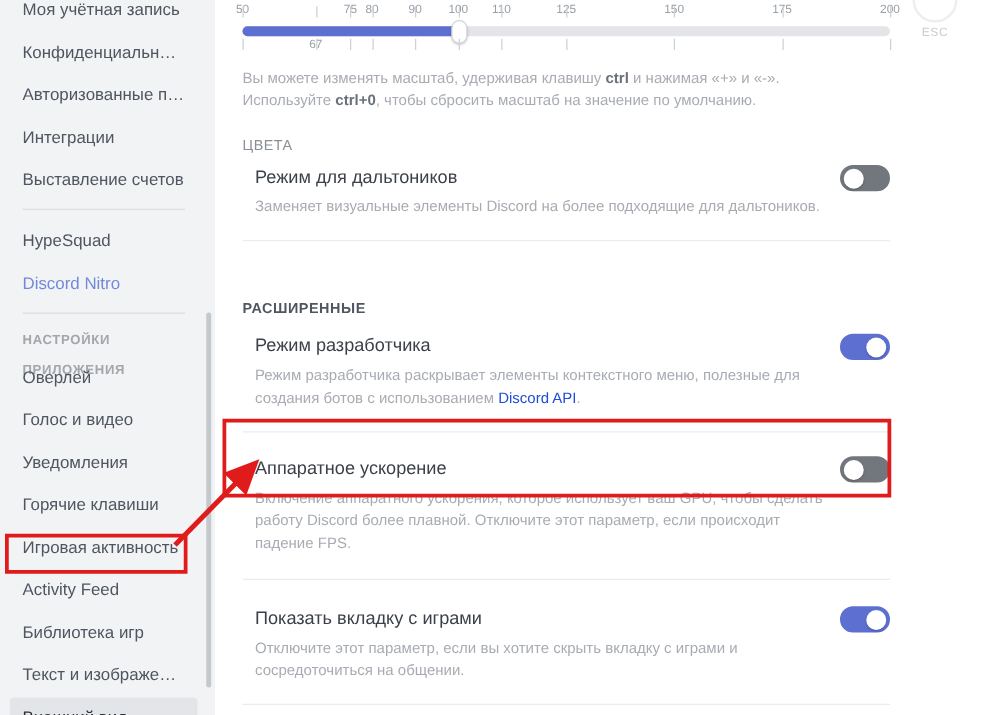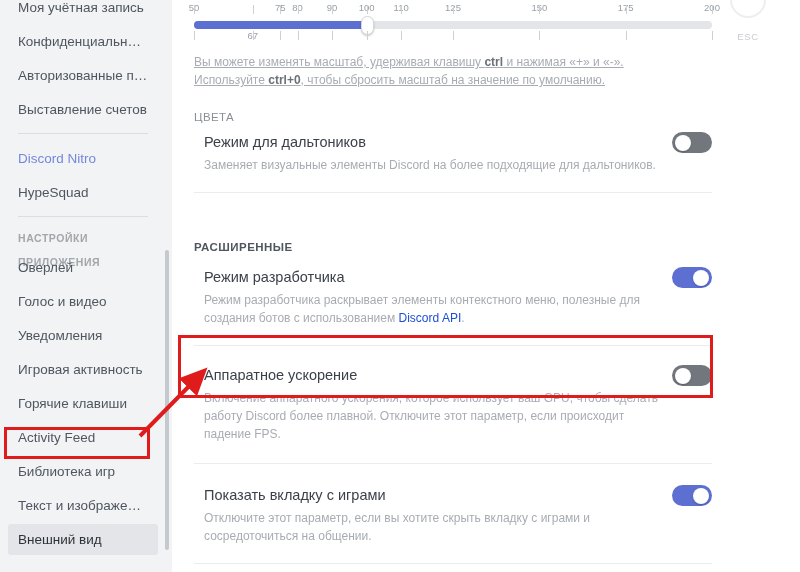--- a/index.html
+++ b/index.html
@@ -132,21 +132,20 @@
   .sl-marks i.up {
     top: -26px; height: 9px;
   }
 
   .helptext {
     font-size: 12px;
     line-height: 18px;
     color: #a8acb2;
     margin-top: 7px;
     max-width: 500px;
-    text-decoration: underline;
   }
   .helptext b { color: #6b7178; font-weight: bold; }
 
   .sec-title {
     font-size: 11.5px;
     font-weight: bold;
     letter-spacing: .45px;
     color: #4f5660;
     text-transform: uppercase;
   }
@@ -202,52 +201,53 @@
     width: 36px; height: 36px;
     border: 2px solid #eceef0;
     border-radius: 50%;
     margin: 0 auto;
   }
   #esc .lbl {
     font-size: 9.5px;
     font-weight: normal;
     letter-spacing: .6px;
     color: #c8ccd1;
-    margin-top: 13px;
+    margin-top: 3px;
   }
 
   
   .anno-box {
     position: absolute;
     border: 3px solid #e01b1b;
     pointer-events: none;
   }
   #anno-arrow { position: absolute; left: 0; top: 0; width: 800px; height: 572px; pointer-events: none; }
 </style>
 </head>
 <body>
 
 <div id="app">
 
   <nav id="sidebar">
     <div class="side-list" id="side-list">
         <div class="side-item">Моя учётная запись</div>
         <div class="side-item">Конфиденциальность</div>
         <div class="side-item">Авторизованные прил...</div>
+        <div class="side-item">Интеграции</div>
         <div class="side-item">Выставление счетов</div>
         <div class="side-sep"></div>
+        <div class="side-item">HypeSquad</div>
         <div class="side-item nitro">Discord Nitro</div>
-        <div class="side-item">HypeSquad</div>
         <div class="side-sep"></div>
         <div class="side-header">Настройки приложения</div>
         <div class="side-item">Оверлей</div>
         <div class="side-item">Голос и видео</div>
         <div class="side-item">Уведомления</div>
+        <div class="side-item">Горячие клавиши</div>
         <div class="side-item">Игровая активность</div>
-        <div class="side-item">Горячие клавиши</div>
         <div class="side-item">Activity Feed</div>
         <div class="side-item">Библиотека игр</div>
         <div class="side-item">Текст и изображения</div>
         <div class="side-item selected">Внешний вид</div>
       </div>
     <div id="sidebar-scrollbar"></div>
   </nav>
 
   <main id="content">
 

